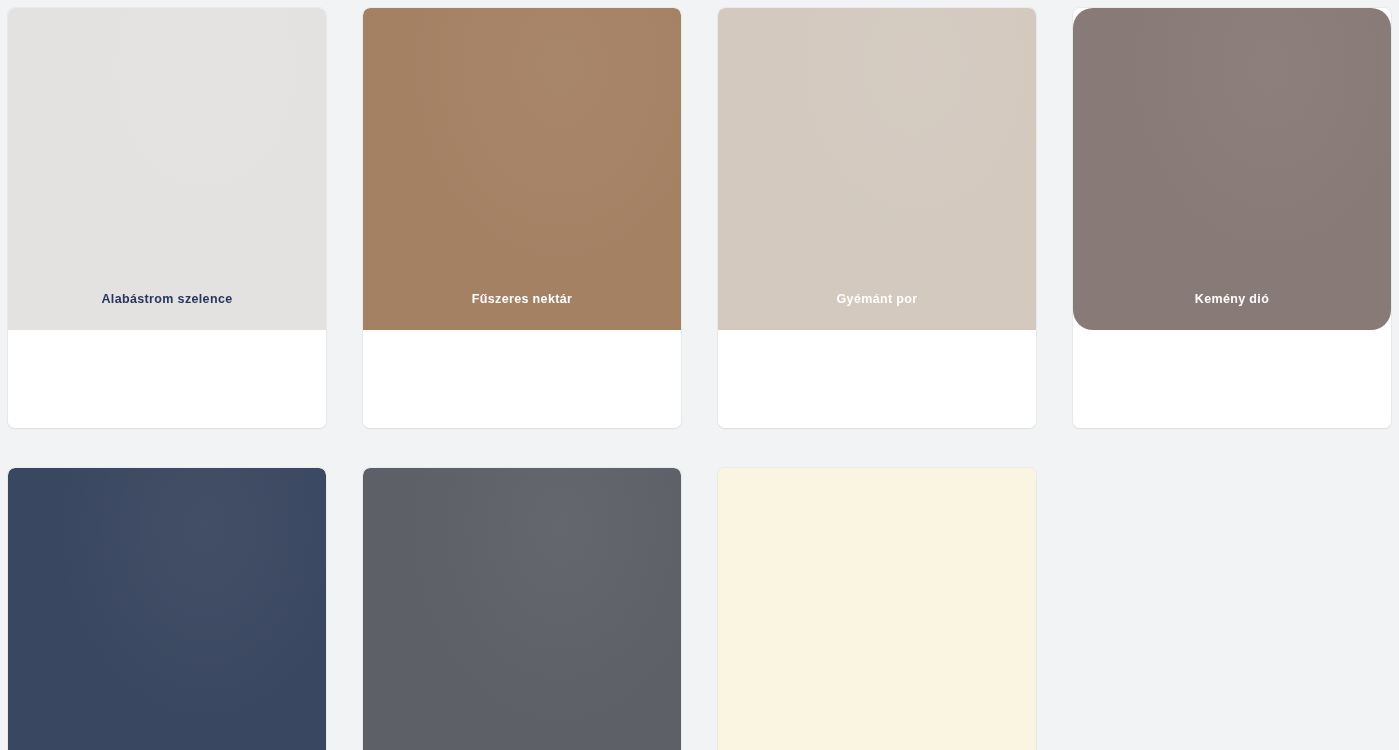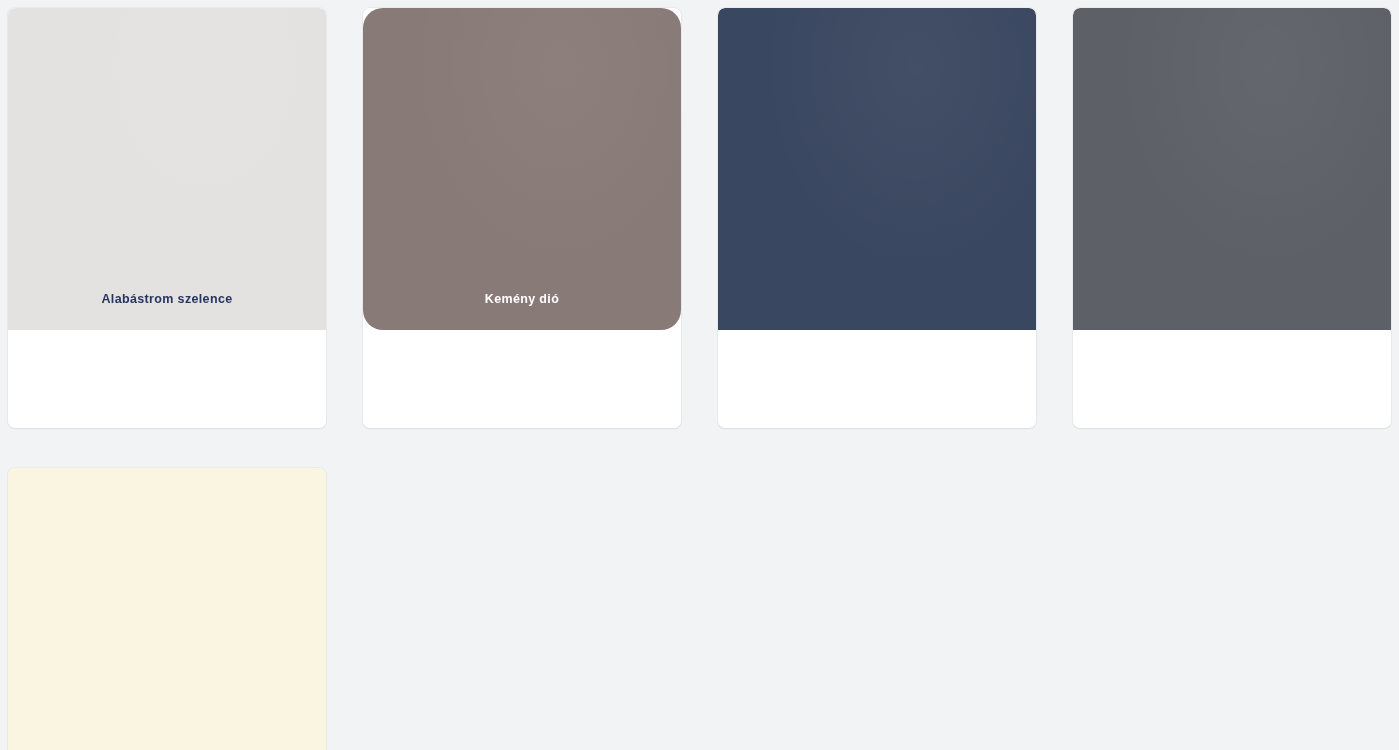--- a/index.html
+++ b/index.html
@@ -91,20 +91,32 @@
 <body>
 
 <main id="palette-grid" style="background: rgb(241, 243, 245);">
     <div class="swatch-card">
       <div class="swatch-color" style="background: rgb(228, 226, 224);">
         <div class="swatch-name" style="color: rgb(39, 54, 95);">Alabástrom szelence</div>
       </div>
       <div class="swatch-info"></div>
     </div>
     <div class="swatch-card">
+      <div class="swatch-color" style="background: rgb(165, 129, 100);">
+        <div class="swatch-name" style="color: rgb(255, 255, 255);">Fűszeres nektár</div>
+      </div>
+      <div class="swatch-info"></div>
+    </div>
+    <div class="swatch-card">
+      <div class="swatch-color" style="background: rgb(211, 201, 191);">
+        <div class="swatch-name" style="color: rgb(255, 255, 255);">Gyémánt por</div>
+      </div>
+      <div class="swatch-info"></div>
+    </div>
+    <div class="swatch-card">
       <div class="swatch-color" style="background: rgb(136, 122, 118); border-radius: 20px;">
         <div class="swatch-name" style="color: rgb(255, 255, 255);">Kemény dió</div>
       </div>
       <div class="swatch-info"></div>
     </div>
     <div class="swatch-card row-2">
       <div class="swatch-color" style="background: rgb(58, 71, 96);"></div>
     </div>
     <div class="swatch-card row-2">
       <div class="swatch-color" style="background: rgb(93, 96, 103);"></div>

